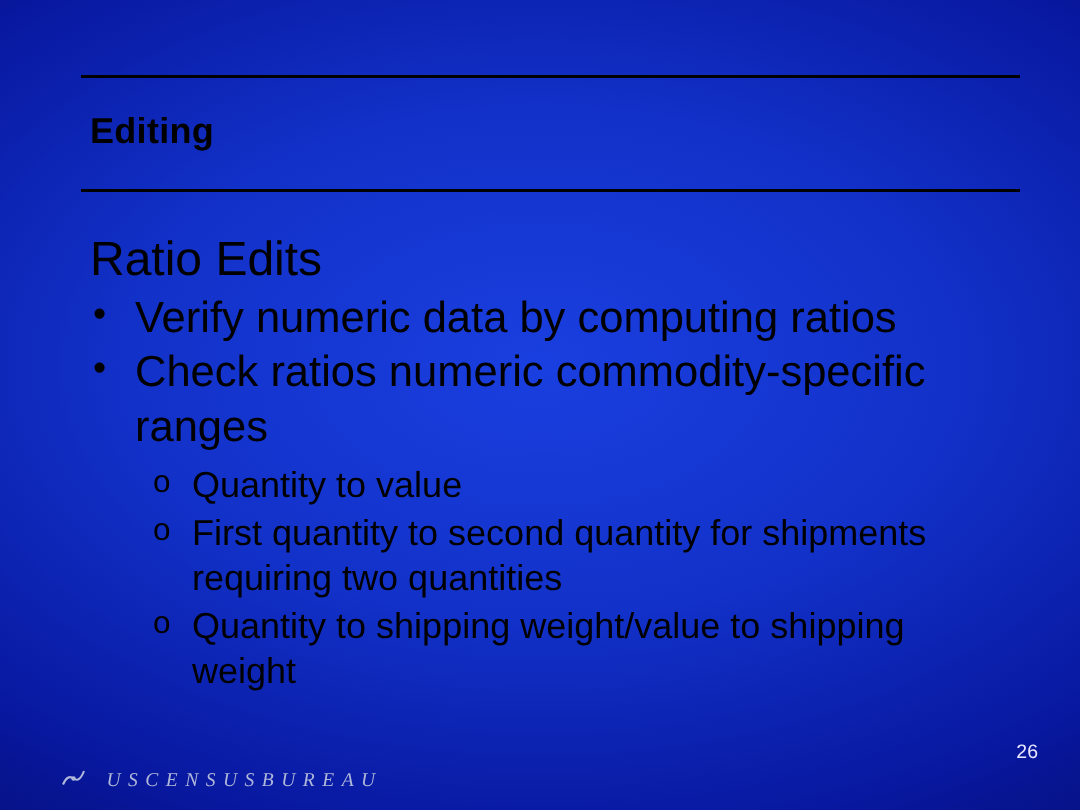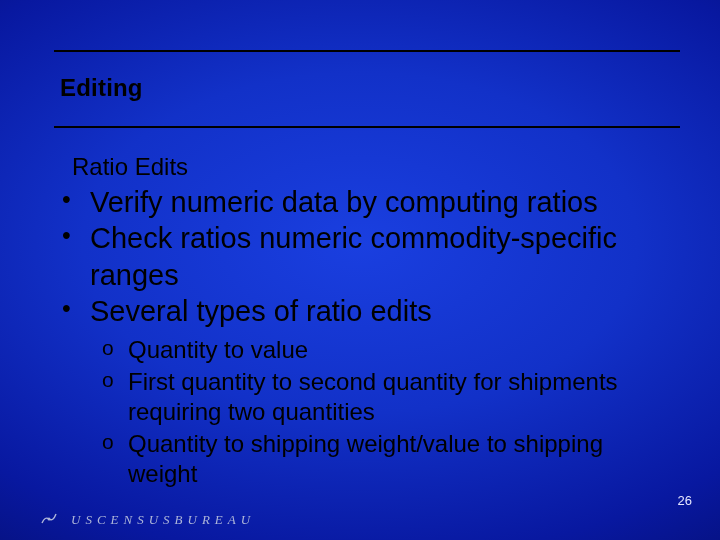--- a/index.html
+++ b/index.html
@@ -47,23 +47,23 @@
     background: #000;
   }
   .body {
     position: absolute;
     top: 152px;
     left: 60px;
     right: 48px;
     color: #000;
   }
   .subhead {
-    font-size: 24px;
+    font-size: 32px;
     line-height: 1.25;
-    margin: 0 0 2px 12px;
+    margin: 0 0 2px 0;
   }
   ul.primary {
     list-style: none;
     margin: 0;
     padding: 0;
   }
   ul.primary > li {
     font-size: 29px;
     line-height: 1.25;
     padding-left: 30px;
@@ -147,23 +147,20 @@
   <div class="body">
     <p class="subhead">Ratio Edits</p>
 
     <ul class="primary">
       <li>
         <span>Verify numeric data by computing ratios</span>
       </li>
       <li>
         <span>Check ratios numeric commodity-specific ranges</span>
       </li>
-      <li>
-        <span>Several types of ratio edits</span>
-      </li>
     </ul>
 
     <ul class="secondary">
       <li>
         <span>Quantity to value</span>
       </li>
       <li>
         <span>First quantity to second quantity for shipments requiring two quantities</span>
       </li>
       <li>

